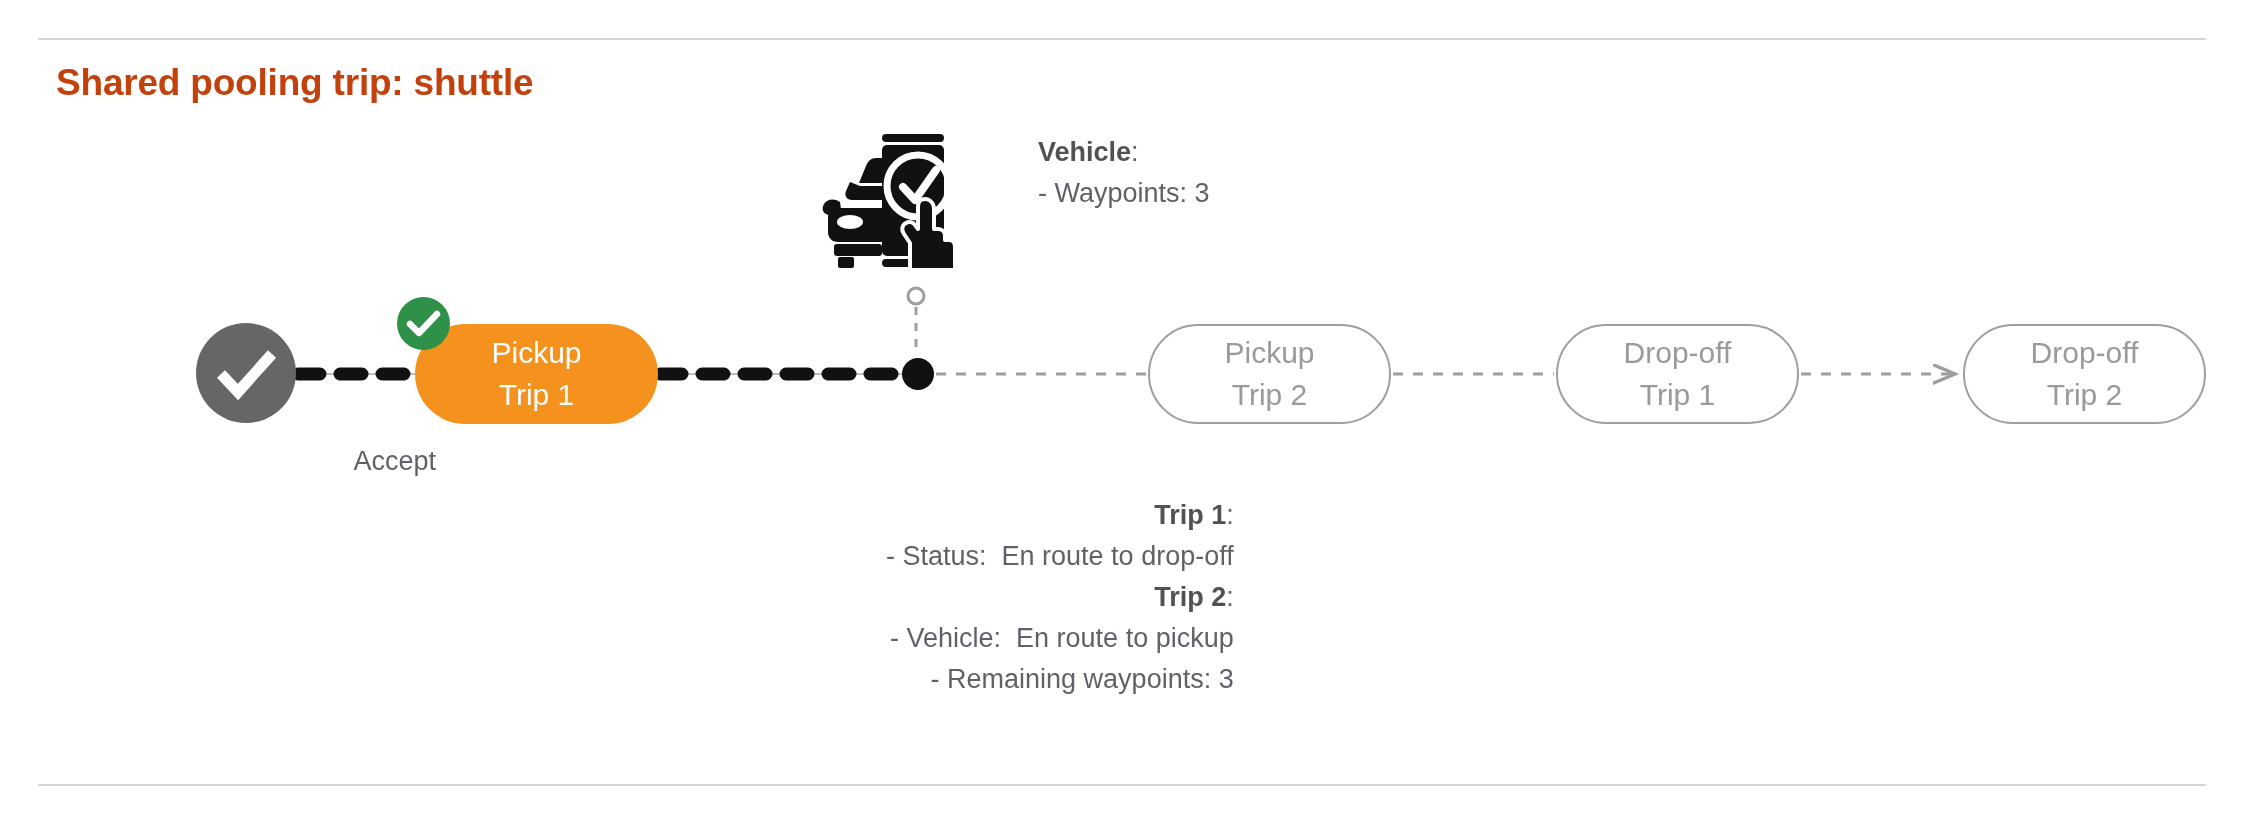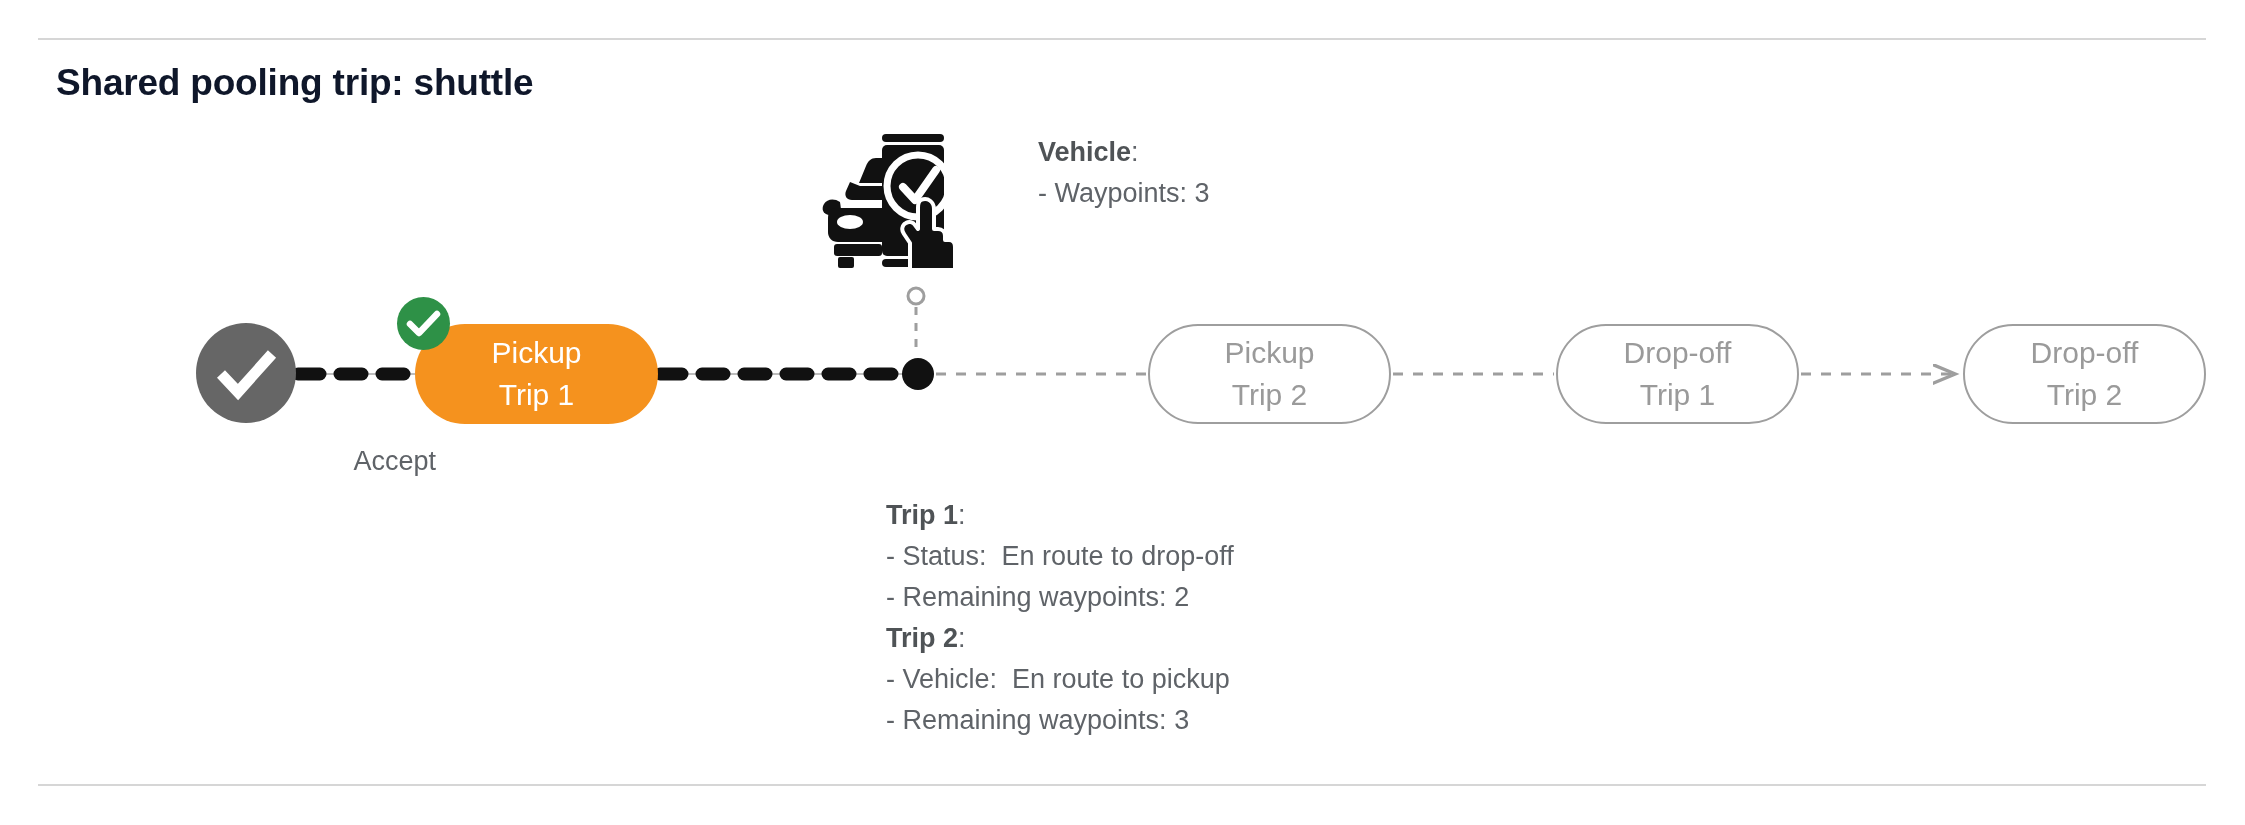--- a/index.html
+++ b/index.html
@@ -31,21 +31,21 @@
   }
   .rule-top { top: 38px; }
   .rule-bottom { top: 784px; }
 
   .page-title {
     position: absolute;
     left: 56px;
     top: 62px;
     font-size: 37px;
     font-weight: bold;
-    color: #0f172a;
+    color: #c2410c;
     letter-spacing: -0.2px;
     white-space: nowrap;
   }
 
   
   .flow-svg {
     position: absolute;
     left: 0;
     top: 0;
     width: 2245px;
@@ -160,21 +160,21 @@
   .trip-info {
     position: absolute;
     left: 886px;
     top: 495px;
     font-size: 27px;
     line-height: 41px;
     color: #5f6368;
     white-space: nowrap;
   }
   .trip-info .lbl { font-weight: bold; color: #4f5356; }
-  .trip-info .row { white-space: pre; }
+  .trip-info .row { white-space: pre; text-align: right; }
 </style>
 </head>
 <body>
 
 <div class="slide">
 
   <div class="rule rule-top"></div>
   <div class="rule rule-bottom"></div>
 
   <div class="page-title">Shared pooling trip: shuttle</div>
@@ -262,19 +262,18 @@
   </div>
 
   <div class="vehicle-info">
     <div class="row"><span class="lbl">Vehicle</span><span>:</span></div>
     <div class="row">- Waypoints: 3</div>
   </div>
 
   <div class="trip-info">
     <div class="row"><span class="lbl">Trip 1</span><span>:</span></div>
     <div class="row">- Status:  En route to drop-off</div>
-    <div class="row">- Remaining waypoints: 2</div>
     <div class="row"><span class="lbl">Trip 2</span><span>:</span></div>
     <div class="row">- Vehicle:  En route to pickup</div>
     <div class="row">- Remaining waypoints: 3</div>
   </div>
 
 </div>
 
 </body></html>

